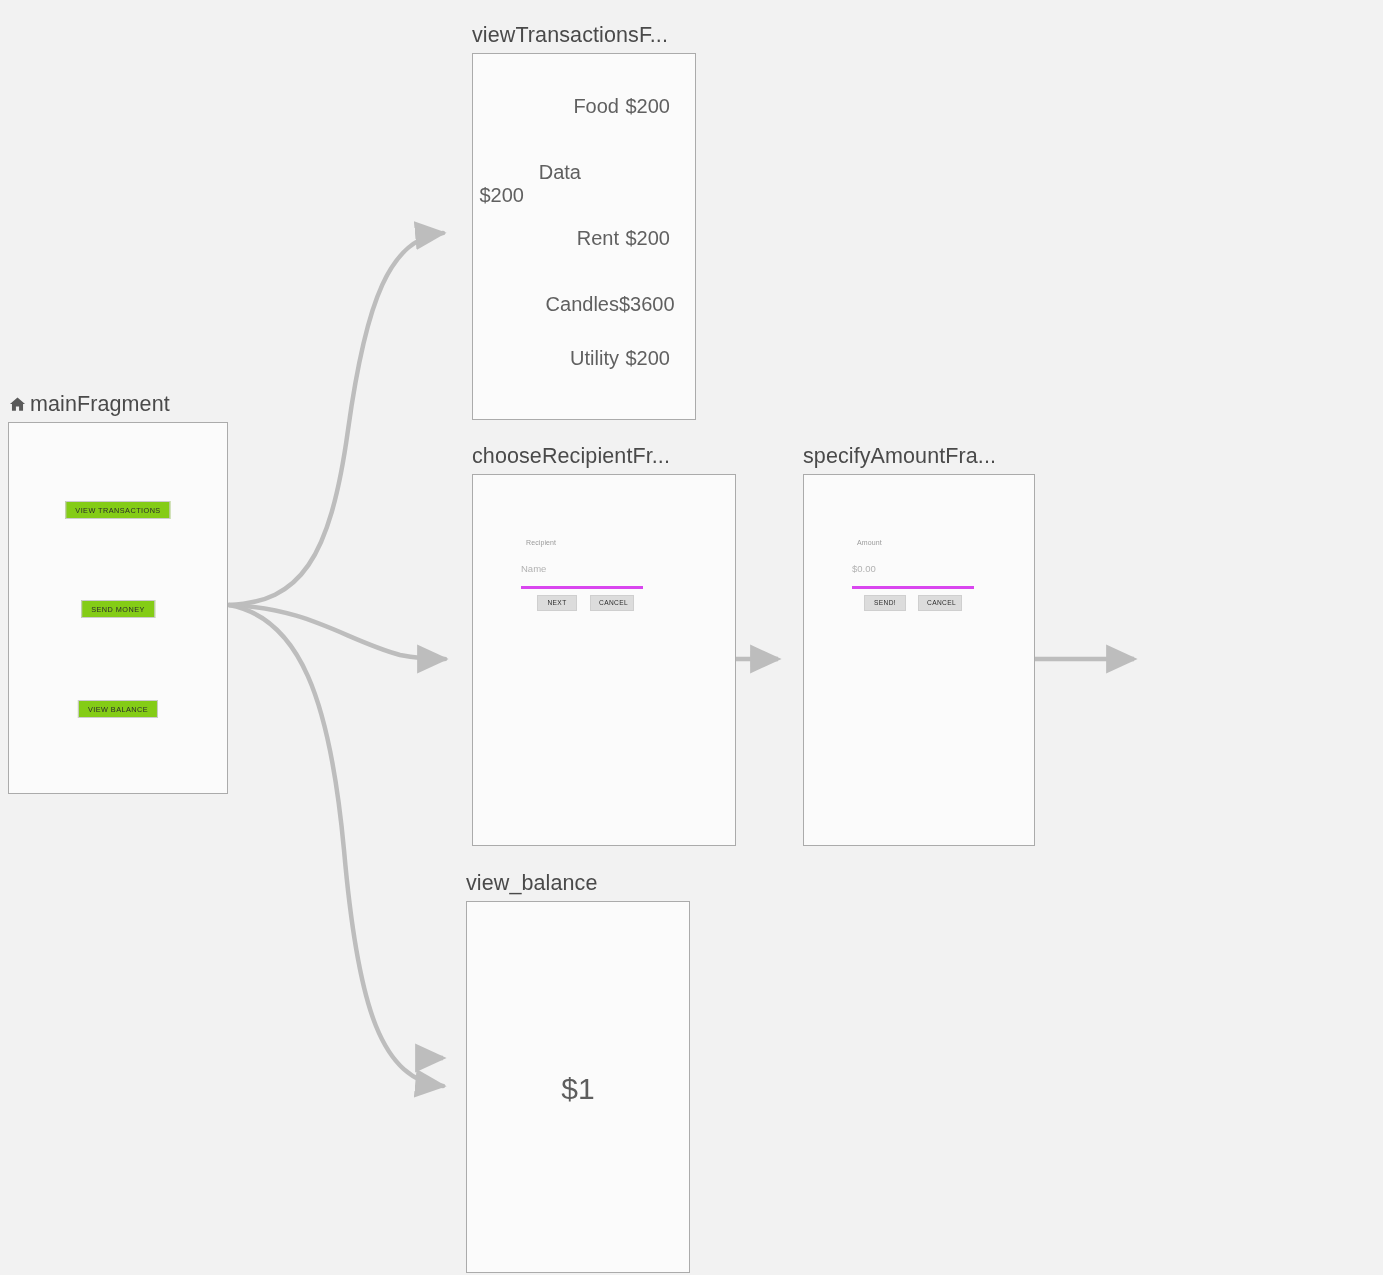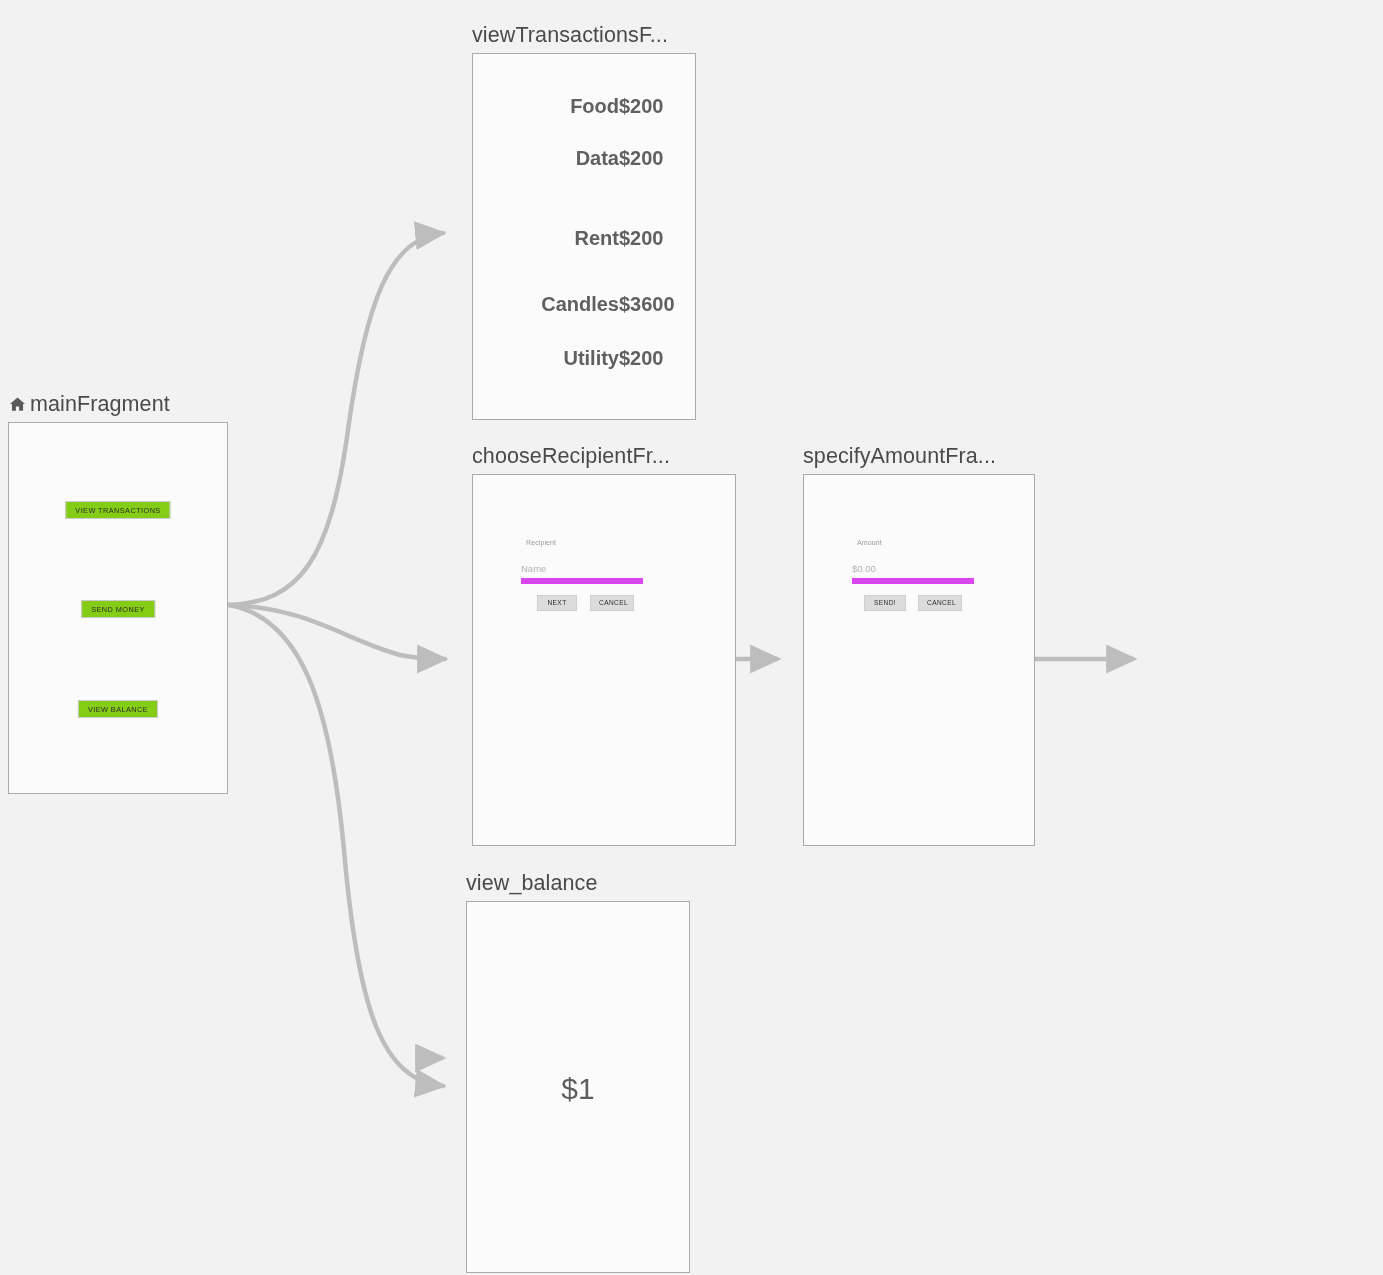--- a/index.html
+++ b/index.html
@@ -74,38 +74,37 @@
   
   .tx-row {
     position: absolute;
     left: 0; right: 0;
     display: flex;
     justify-content: flex-end;
     align-items: baseline;
     color: #606060;
     font-size: 20px;
     white-space: nowrap;
-    font-weight: bold;
   }
   .tx-label { width: 108px; text-align: right; }
-  .tx-amount { width: 76px; text-align: left; padding-right: 25px; }
+  .tx-amount { width: 76px; text-align: right; padding-right: 25px; }
 
   
   .form-label {
     position: absolute;
     color: #9a9a9a;
     font-size: 7px;
     letter-spacing: 0.1px;
   }
   .form-input {
     position: absolute;
     color: #b2b2b2;
     font-size: 9.5px;
-    border-bottom: 6px solid #d946ef;
-    padding-bottom: 4px;
+    border-bottom: 3px solid #d946ef;
+    padding-bottom: 12px;
   }
   .form-btn {
     position: absolute;
     background: #dcdcdc;
     border: 1px solid #cfcfcf;
     color: #2b2b2b;
     font-size: 6.6px;
     letter-spacing: 0.4px;
     padding: 4px 8px 3px 8px;
     text-align: center;
@@ -183,21 +182,21 @@
 
   <div class="node" style="left:472px; top:53px; width:224px; height:367px;padding-left:20px;">
     <div class="node-title">
       <span>viewTransactionsF...</span>
     </div>
     <div class="node-frame">
       <div class="tx-row" style="top:41px;">
         <span class="tx-label">Food</span>
         <span class="tx-amount">$200</span>
       </div>
-      <div class="tx-row" style="top:93px;">
+      <div class="tx-row" style="top:107px;flex-direction:column;">
         <span class="tx-label">Data</span>
         <span class="tx-amount">$200</span>
       </div>
       <div class="tx-row" style="top:173px;">
         <span class="tx-label">Rent</span>
         <span class="tx-amount">$200</span>
       </div>
       <div class="tx-row" style="top:239px;">
         <span class="tx-label">Candles</span>
         <span class="tx-amount">$3600</span>

